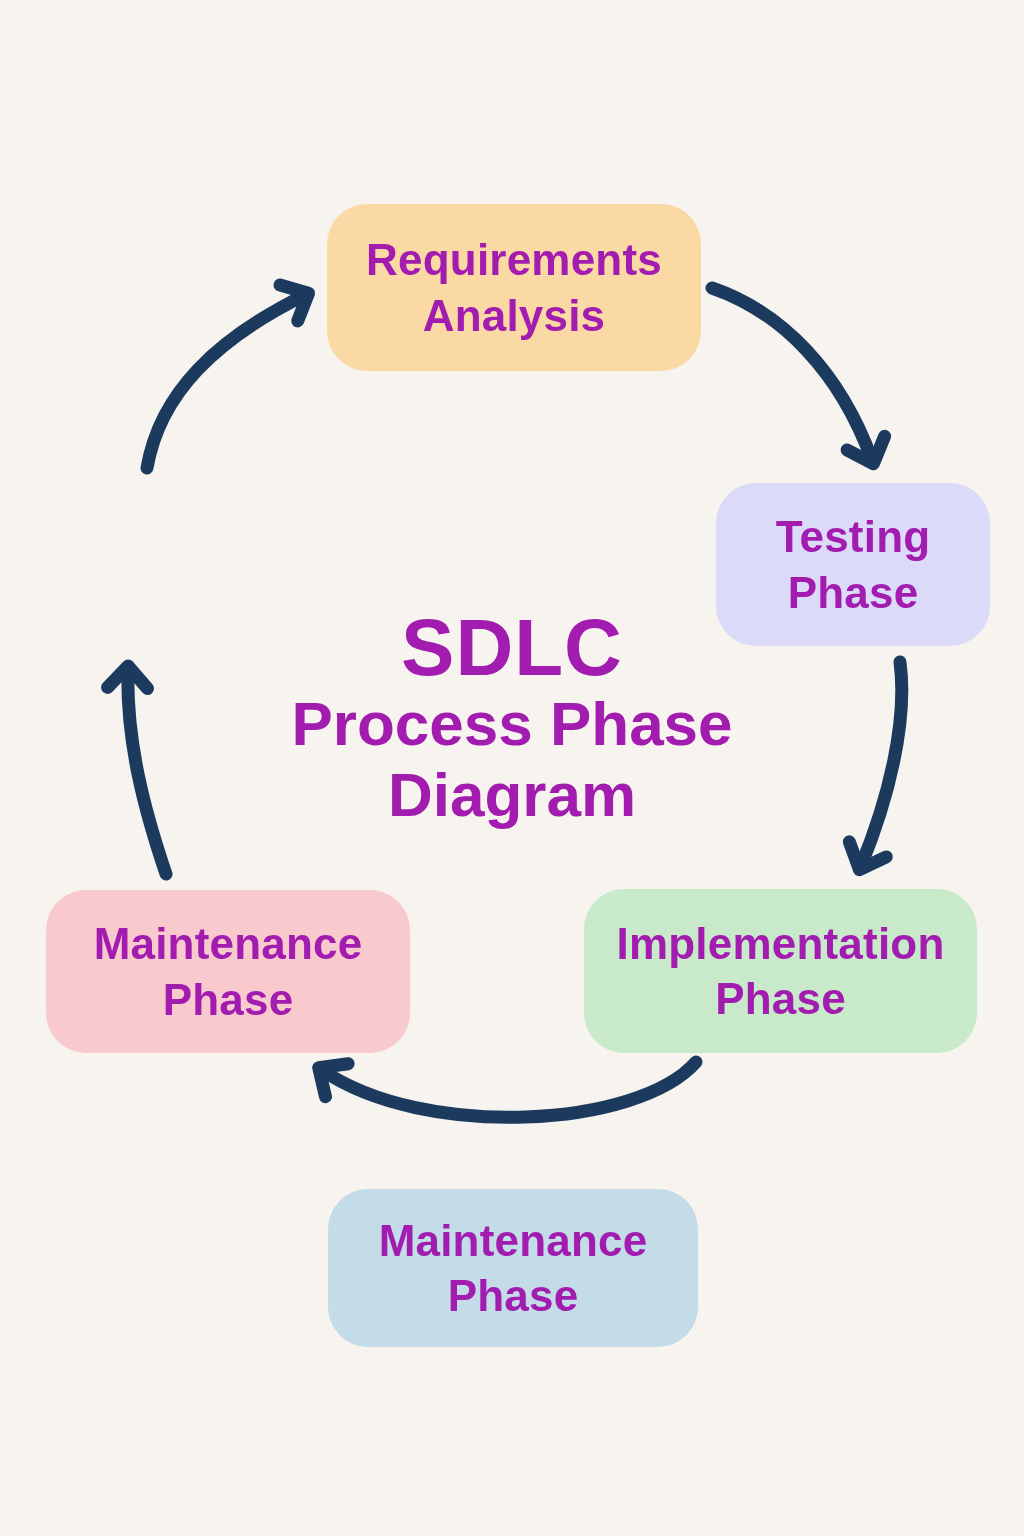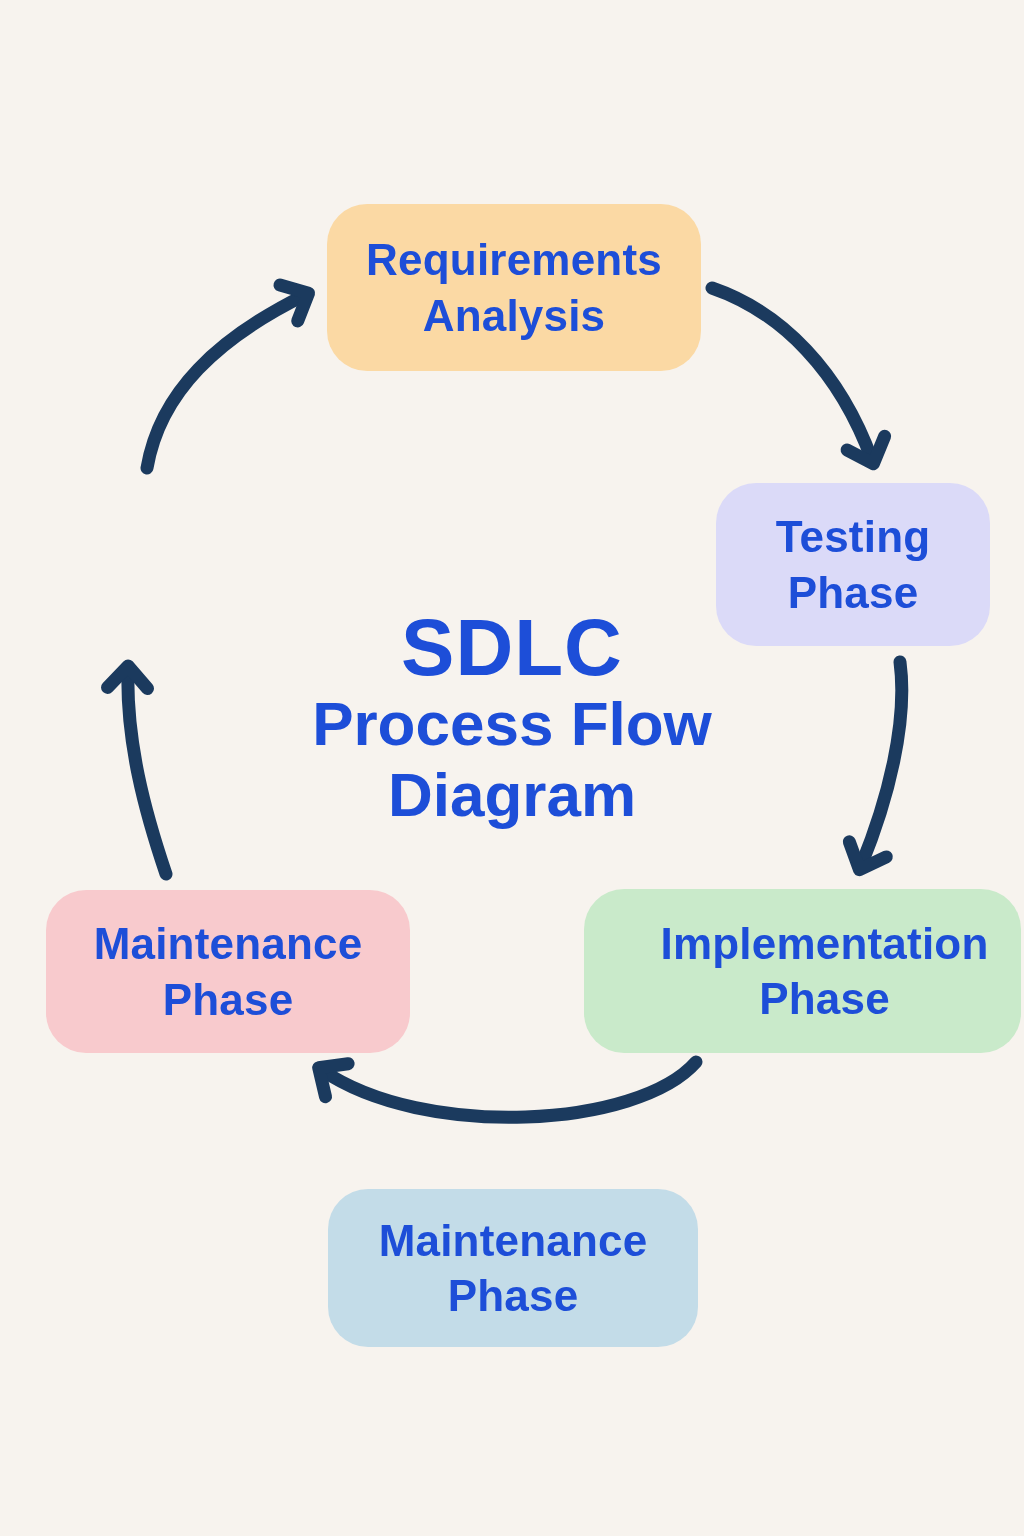--- a/index.html
+++ b/index.html
@@ -21,21 +21,21 @@
     text-align: center;
     font-weight: 700;
     font-size: 44px;
     line-height: 1.26;
     white-space: pre-line;
     letter-spacing: 0.2px;
   }
   .node-requirements   { left: 327px; top: 204px; width: 374px; height: 167px; }
   .node-design         { left: 716px; top: 483px; width: 274px; height: 163px; }
   .node-testing        { left: 32px;  top: 484px; width: 270px; height: 163px; }
-  .node-implementation { left: 584px; top: 889px; width: 393px; height: 164px; padding-left: 44px; }
+  .node-implementation { left: 584px; top: 889px; width: 393px; height: 164px; }
   .node-maint-left     { left: 46px;  top: 890px; width: 364px; height: 163px; }
   .node-maint-bottom   { left: 328px; top: 1189px; width: 370px; height: 158px; }
   .title {
     position: absolute;
     left: 242px;
     top: 608px;
     width: 540px;
     text-align: center;
     font-weight: 700;
   }
@@ -59,21 +59,21 @@
     fill: none;
     stroke: #1B3A5E;
     stroke-width: 13px;
     stroke-linecap: round;
     stroke-linejoin: round;
   }
 </style>
 </head>
 <body>
 
-<div class="canvas" style="color: #1d4ed8;">
+<div class="canvas" style="color: #a21caf;">
 
   <svg class="arrows-layer" viewBox="0 0 1024 1536">
     <defs>
       <marker id="arrowhead" markerUnits="userSpaceOnUse" markerWidth="64" markerHeight="64" refX="26" refY="32" orient="auto">
         <path class="arrowhead-glyph" d="M 8 12 L 30 32 L 8 52" style="stroke: rgb(27, 58, 94);"></path>
       </marker>
     </defs>
     <path class="arrow-path" d="M 147 468 C 160 392 218 338 305 295" marker-end="url(#arrowhead)" style="stroke: rgb(27, 58, 94);"></path>
     <path class="arrow-path" d="M 712 288 C 782 312 840 372 872 460" marker-end="url(#arrowhead)" style="stroke: rgb(27, 58, 94);"></path>
     <path class="arrow-path" d="M 900 662 C 908 722 888 800 861 866" marker-end="url(#arrowhead)" style="stroke: rgb(27, 58, 94);"></path>
@@ -92,17 +92,17 @@
 Phase</div>
 
   <div class="node node-maint-left" style="background-color: rgb(248, 202, 205);">Maintenance
 Phase</div>
 
   <div class="node node-maint-bottom" style="background-color: rgb(195, 220, 232);">Maintenance
 Phase</div>
 
   <div class="title">
     <div class="title-line1">SDLC</div>
-    <div class="title-line2">Process Flow</div>
+    <div class="title-line2">Process Phase</div>
     <div class="title-line3">Diagram</div>
   </div>
 
 </div>
 
 </body></html>

